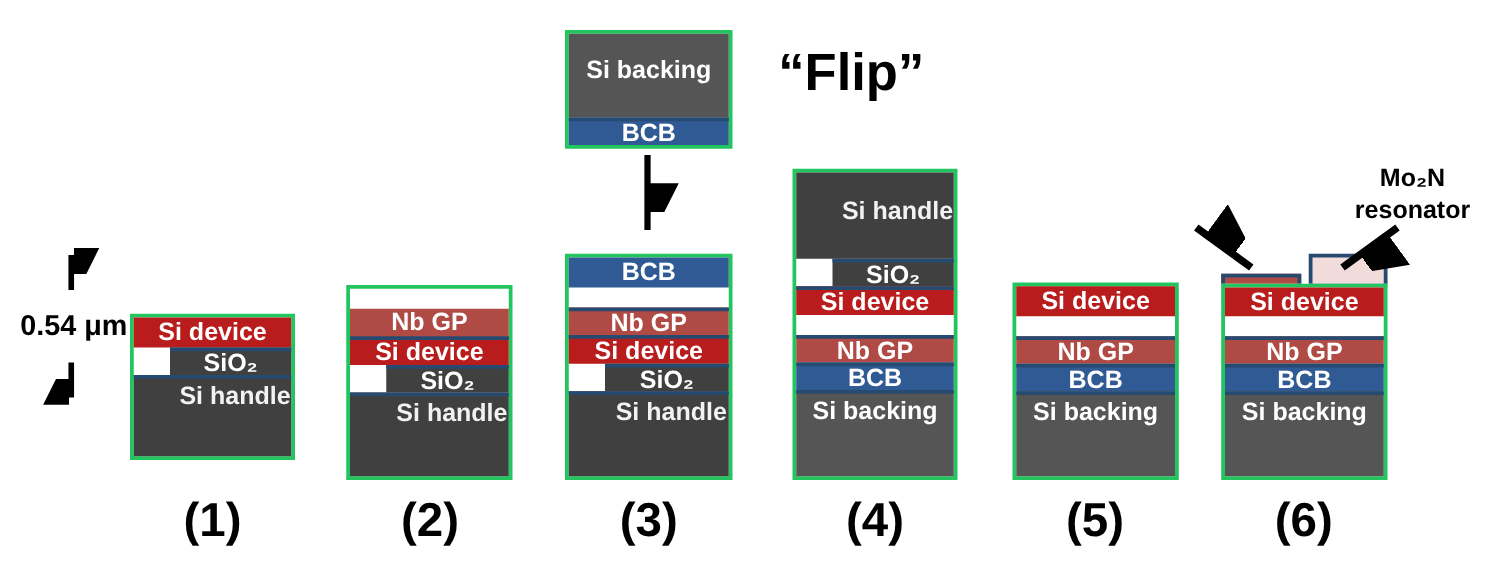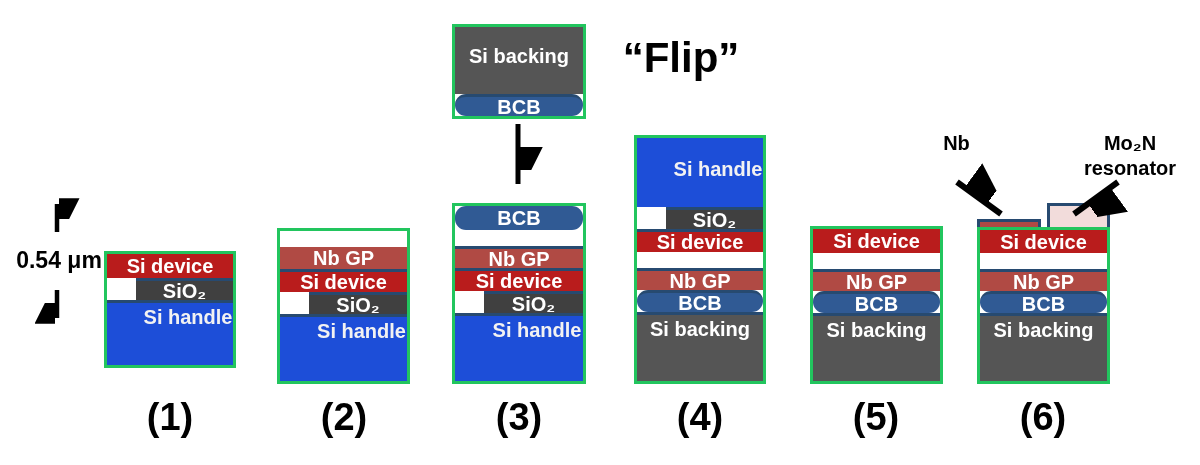--- a/index.html
+++ b/index.html
@@ -7,23 +7,23 @@
   #canvas{position:relative;width:1200px;height:465px;background:#fff;overflow:hidden;}
 
   .stack{position:absolute;border:3px solid #22c55e;box-sizing:border-box;background:#fff;}
   .lay{display:flex;align-items:center;justify-content:center;box-sizing:border-box;
        color:#ffffff;font-weight:bold;font-size:20px;line-height:1;white-space:nowrap;}
   .lay + .lay{border-top:3px solid #274a70;}
   .tall{align-items:flex-start;padding-top:4px;}
 
   .c-device{background:#b91c1c;}
   .c-sio2{background:#404040;margin-left:29px;}
-  .c-handle{background:#1d4ed8;color:#f2f2f2;padding-left:36px;}
+  .c-handle{background:#404040;color:#f2f2f2;padding-left:36px;}
   .c-nbgp{background:#b04a44;margin-top:16px;}
-  .c-bcb{background:#305a94;border-radius:11px;}
+  .c-bcb{background:#305a94;}
   .c-backing{background:#555555;}
   .c-pink{background:#f2dcdb;}
 
   .topblock{position:absolute;border:3px solid #274a70;box-sizing:border-box;}
 
   .steplabel{position:absolute;top:396px;width:140px;text-align:center;
              font-size:38px;font-weight:bold;color:#000;}
   .flip{position:absolute;left:616px;top:34px;width:130px;text-align:center;
         font-size:42px;font-weight:bold;color:#000;}
   .thickness{position:absolute;left:10px;top:247px;width:98px;text-align:center;
@@ -89,21 +89,20 @@
   <div class="topblock c-pink" style="left:1047px;top:203px;width:63px;height:27px;"></div>
 
   <div class="stack" style="left:977px;top:227px;width:133px;">
     <div class="lay c-device" style="height:23px">Si device</div>
     <div class="lay c-nbgp" style="height:22px">Nb GP</div>
     <div class="lay c-bcb" style="height:22px">BCB</div>
     <div class="lay c-backing tall" style="height:68px">Si backing</div>
   </div>
 
   <div class="callout" id="nb-callout">
-    <div>Nb</div>
   </div>
   <div class="callout" id="mo2n-callout">
     <div>Mo₂N</div>
     <div>resonator</div>
   </div>
 
   <div class="steplabel" style="left:100px;">(1)</div>
   <div class="steplabel" style="left:274px;">(2)</div>
   <div class="steplabel" style="left:449px;">(3)</div>
   <div class="steplabel" style="left:630px;">(4)</div>

